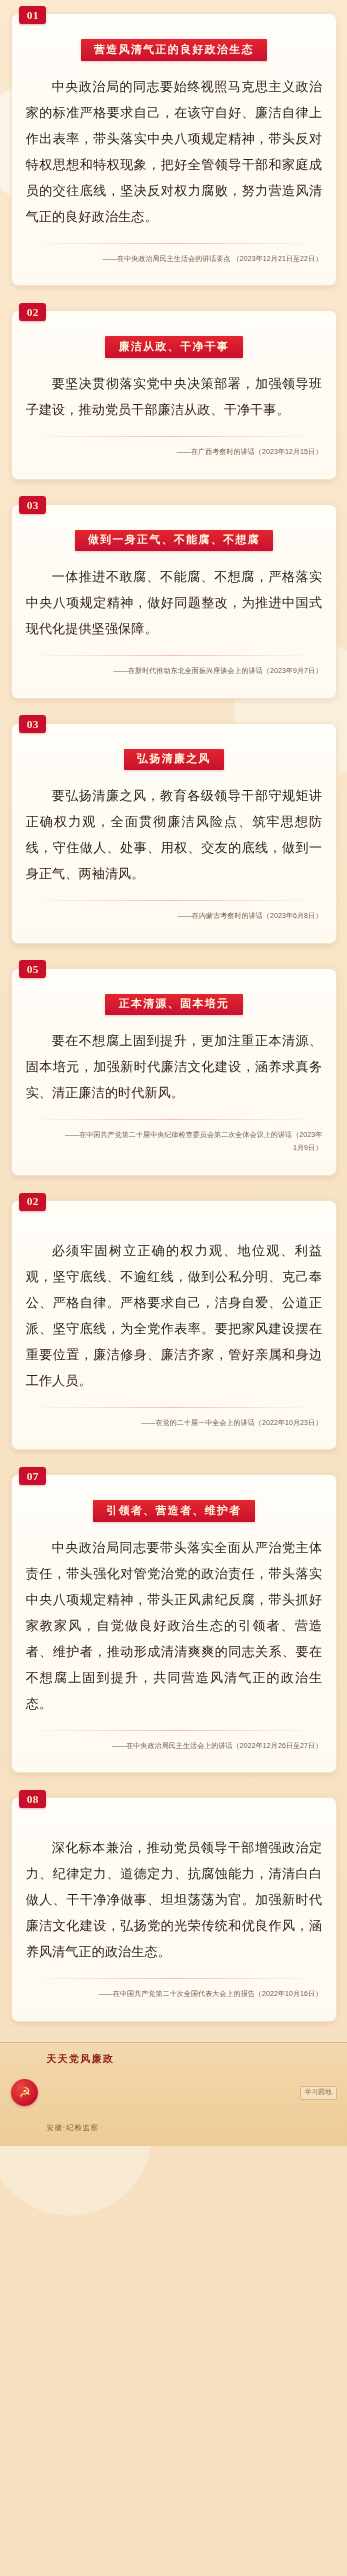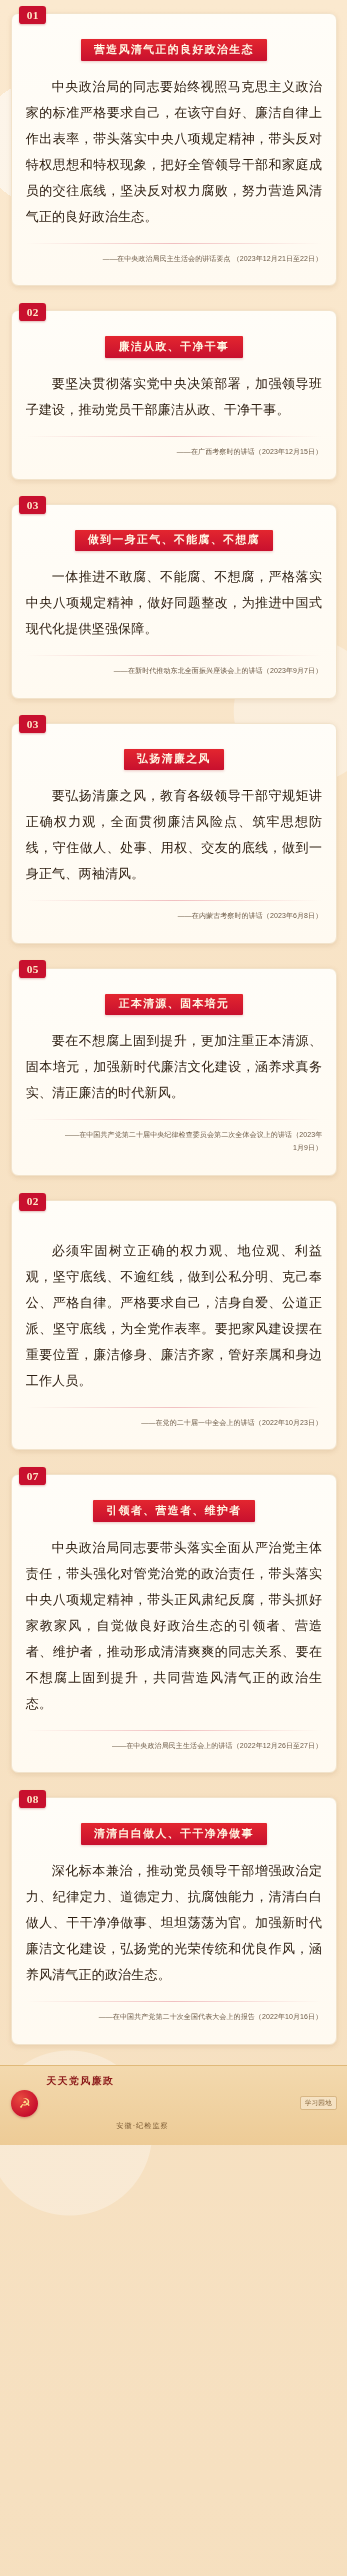--- a/index.html
+++ b/index.html
@@ -113,21 +113,21 @@
   }
   .footer-emblem {
     width:27px; height:27px;
     border-radius:50%;
     background:radial-gradient(circle at 35% 32%, #e84a3e 0%, #c8102e 70%, #a40d24 100%);
     display:flex;align-items:center;justify-content:center;
     color:#ffe08a;
     font-size:13.4px;
     box-shadow:0 1px 2.6px rgba(140,30,30,.35);
   }
-  .footer-texts { display:flex; flex-direction:row; gap:2px; }
+  .footer-texts { display:flex; flex-direction:column; gap:11px; }
   .footer-main {
     font-size:9.8px;
     font-weight:bold;
     color:#8c1b1b;
     letter-spacing:1.5px;
     font-family:"Liberation Serif", serif;
   }
   .footer-sub {
     font-size:7.2px;
     color:#7a5a33;
@@ -214,23 +214,20 @@
       <div class="title-wrap">
         <span class="title">引领者、营造者、维护者</span>
       </div>
       <p class="body-text">中央政治局同志要带头落实全面从严治党主体责任，带头强化对管党治党的政治责任，带头落实中央八项规定精神，带头正风肃纪反腐，带头抓好家教家风，自觉做良好政治生态的引领者、营造者、维护者，推动形成清清爽爽的同志关系、要在不想腐上固到提升，共同营造风清气正的政治生态。</p>
       <div class="divider"></div>
       <p class="source">——在中央政治局民主生活会上的讲话（2022年12月26日至27日）</p>
     </div>
 
     <div class="card">
       <div class="num-badge">08</div>
-      <div class="title-wrap">
-        <span class="title">清清白白做人、干干净净做事</span>
-      </div>
       <p class="body-text">深化标本兼治，推动党员领导干部增强政治定力、纪律定力、道德定力、抗腐蚀能力，清清白白做人、干干净净做事、坦坦荡荡为官。加强新时代廉洁文化建设，弘扬党的光荣传统和优良作风，涵养风清气正的政治生态。</p>
       <div class="divider"></div>
       <p class="source">——在中国共产党第二十次全国代表大会上的报告（2022年10月16日）</p>
     </div>
 
   </div>
 
   <div class="footer">
     <div class="footer-emblem">☭</div>
     <div class="footer-texts">

